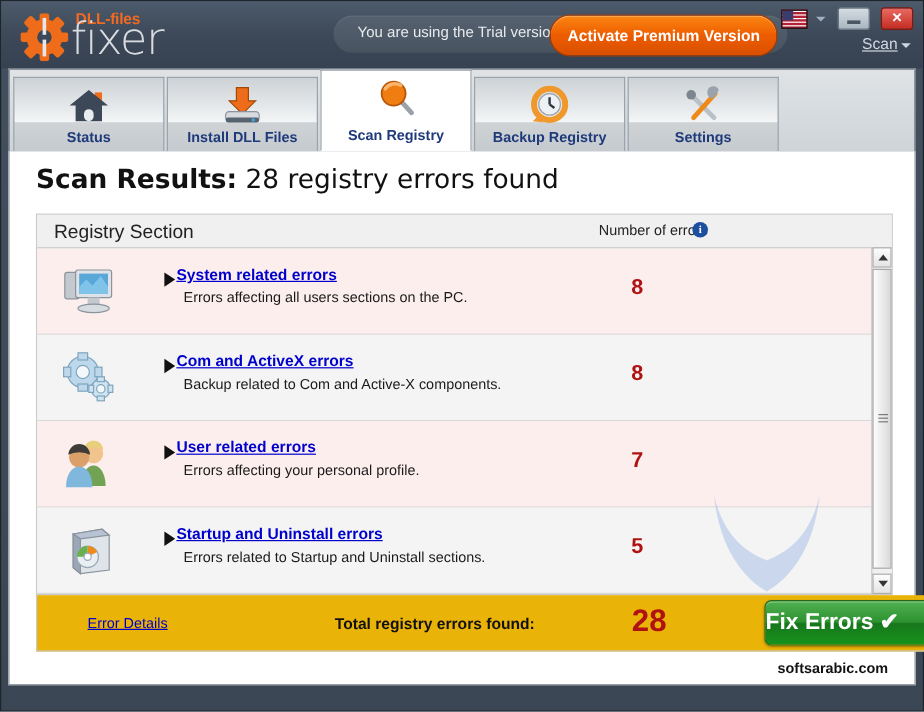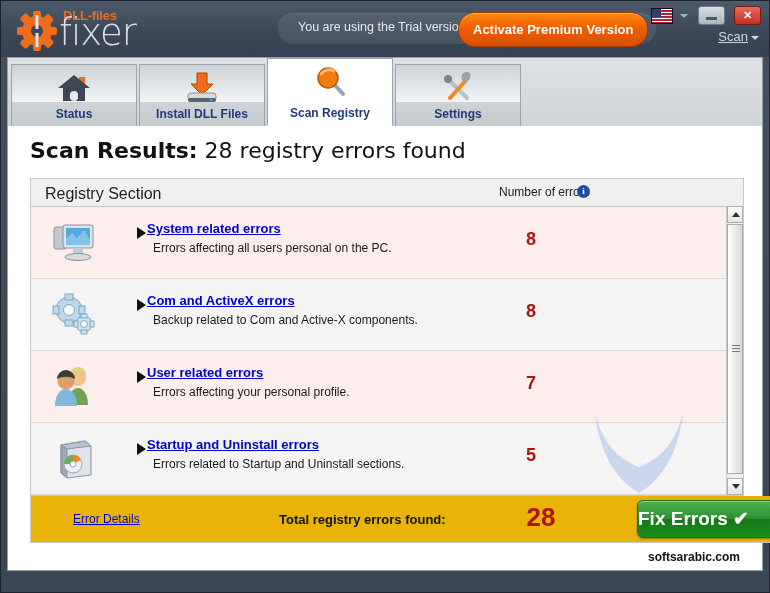--- a/index.html
+++ b/index.html
@@ -293,20 +293,32 @@
       <div class="ticon">
         <svg width="36" height="34" viewBox="0 0 36 34">
           <line x1="21" y1="18" x2="31" y2="29" stroke="#9aa3ab" stroke-width="4" stroke-linecap="round"></line>
           <circle cx="16" cy="13" r="10" fill="#ef7d12" stroke="#b85608" stroke-width="1.5"></circle>
           <path d="M9 9 A10 10 0 0 1 22 6" stroke="#ffc98a" stroke-width="3" fill="none" stroke-linecap="round" opacity="0.75"></path>
         </svg>
       </div>
       <div class="tlabel">Scan Registry</div>
     </div>
 
+    <div class="tab">
+      <div class="ticon">
+        <svg width="36" height="34" viewBox="0 0 36 34">
+          <circle cx="18" cy="16" r="13" fill="none" stroke="#f0982b" stroke-width="5"></circle>
+          <path d="M8 26 L4 30 L13 31 Z" fill="#f0982b"></path>
+          <circle cx="18" cy="16" r="9" fill="#eef1f3" stroke="#9aa3ab"></circle>
+          <line x1="18" y1="16" x2="18" y2="10" stroke="#2c3540" stroke-width="2"></line>
+          <line x1="18" y1="16" x2="22" y2="19" stroke="#2c3540" stroke-width="2"></line>
+        </svg>
+      </div>
+      <div class="tlabel">Backup Registry</div>
+    </div>
 
     <div class="tab">
       <div class="ticon">
         <svg width="36" height="34" viewBox="0 0 36 34">
           <line x1="7" y1="7" x2="27" y2="27" stroke="#b9c0c6" stroke-width="4" stroke-linecap="round"></line>
           <circle cx="8" cy="8" r="4" fill="#7d868f"></circle>
           <line x1="28" y1="7" x2="10" y2="27" stroke="#ef8a1a" stroke-width="4" stroke-linecap="round"></line>
           <path d="M31 4 a5 5 0 1 0 -5 7 l2 -2 z" fill="#9aa3ab"></path>
         </svg>
       </div>
@@ -337,21 +349,21 @@
               <rect x="3" y="6" width="12" height="22" rx="2" fill="#c3c9cf" stroke="#8b939b"></rect>
               <rect x="12" y="4" width="30" height="23" rx="2" fill="#dfe3e7" stroke="#8b939b"></rect>
               <rect x="15" y="7" width="24" height="17" fill="#58a7d8"></rect>
               <path d="M15 18 l6 -6 l5 5 l7 -8 l6 9 v6 h-24z" fill="#7fc4e8"></path>
               <rect x="22" y="27" width="10" height="7" fill="#c3c9cf"></rect>
               <ellipse cx="27" cy="36" rx="13" ry="3.5" fill="#d7dce1" stroke="#8b939b"></ellipse>
             </svg>
           </div>
           <div class="arrow"></div>
           <div class="rtitle">System related errors</div>
-          <div class="rdesc">Errors affecting all users personal on the PC.</div>
+          <div class="rdesc">Errors affecting all users sections on the PC.</div>
           <div class="rcount">8</div>
         </div>
 
         <div class="row even">
           <div class="ricon">
             <svg width="46" height="44" viewBox="0 0 46 44">
               <g fill="#bcd8ea" stroke="#7fa6bf" stroke-width="1">
                 <circle cx="18" cy="17" r="13"></circle>
                 <rect x="14" y="1" width="8" height="6"></rect>
                   <rect x="14" y="27" width="8" height="6"></rect>

